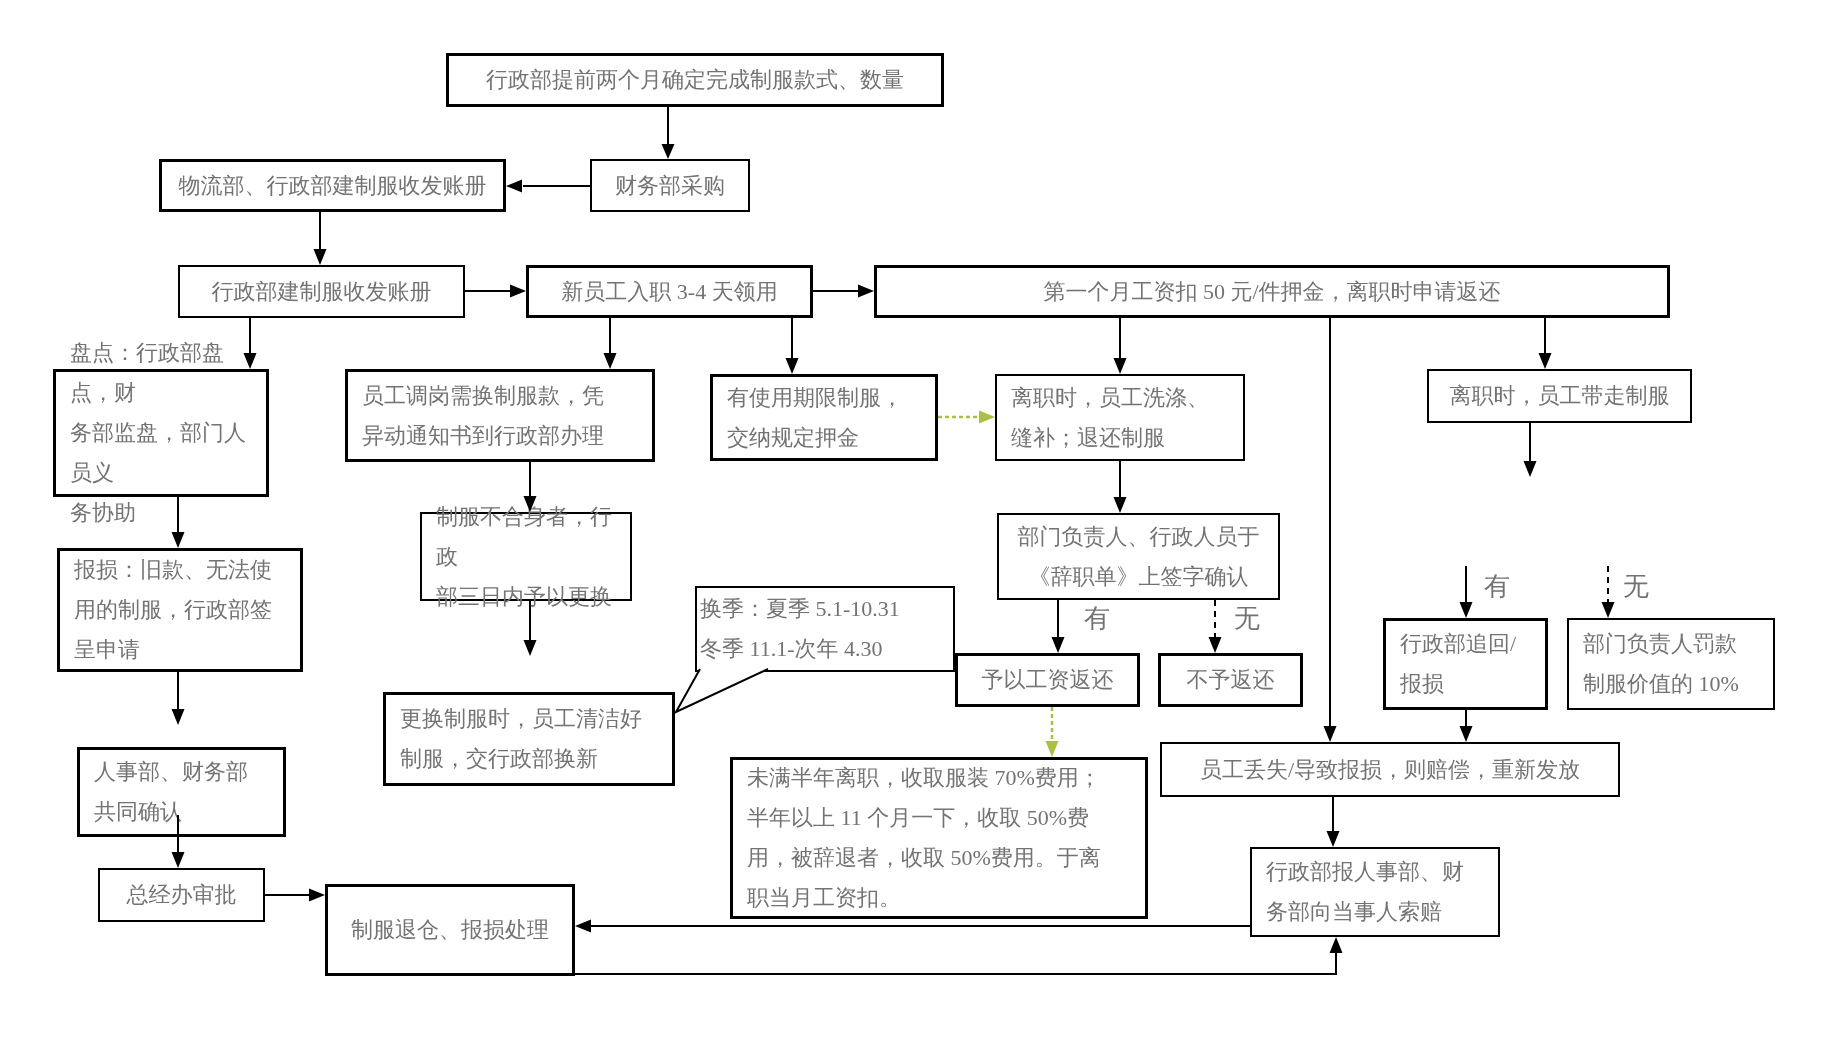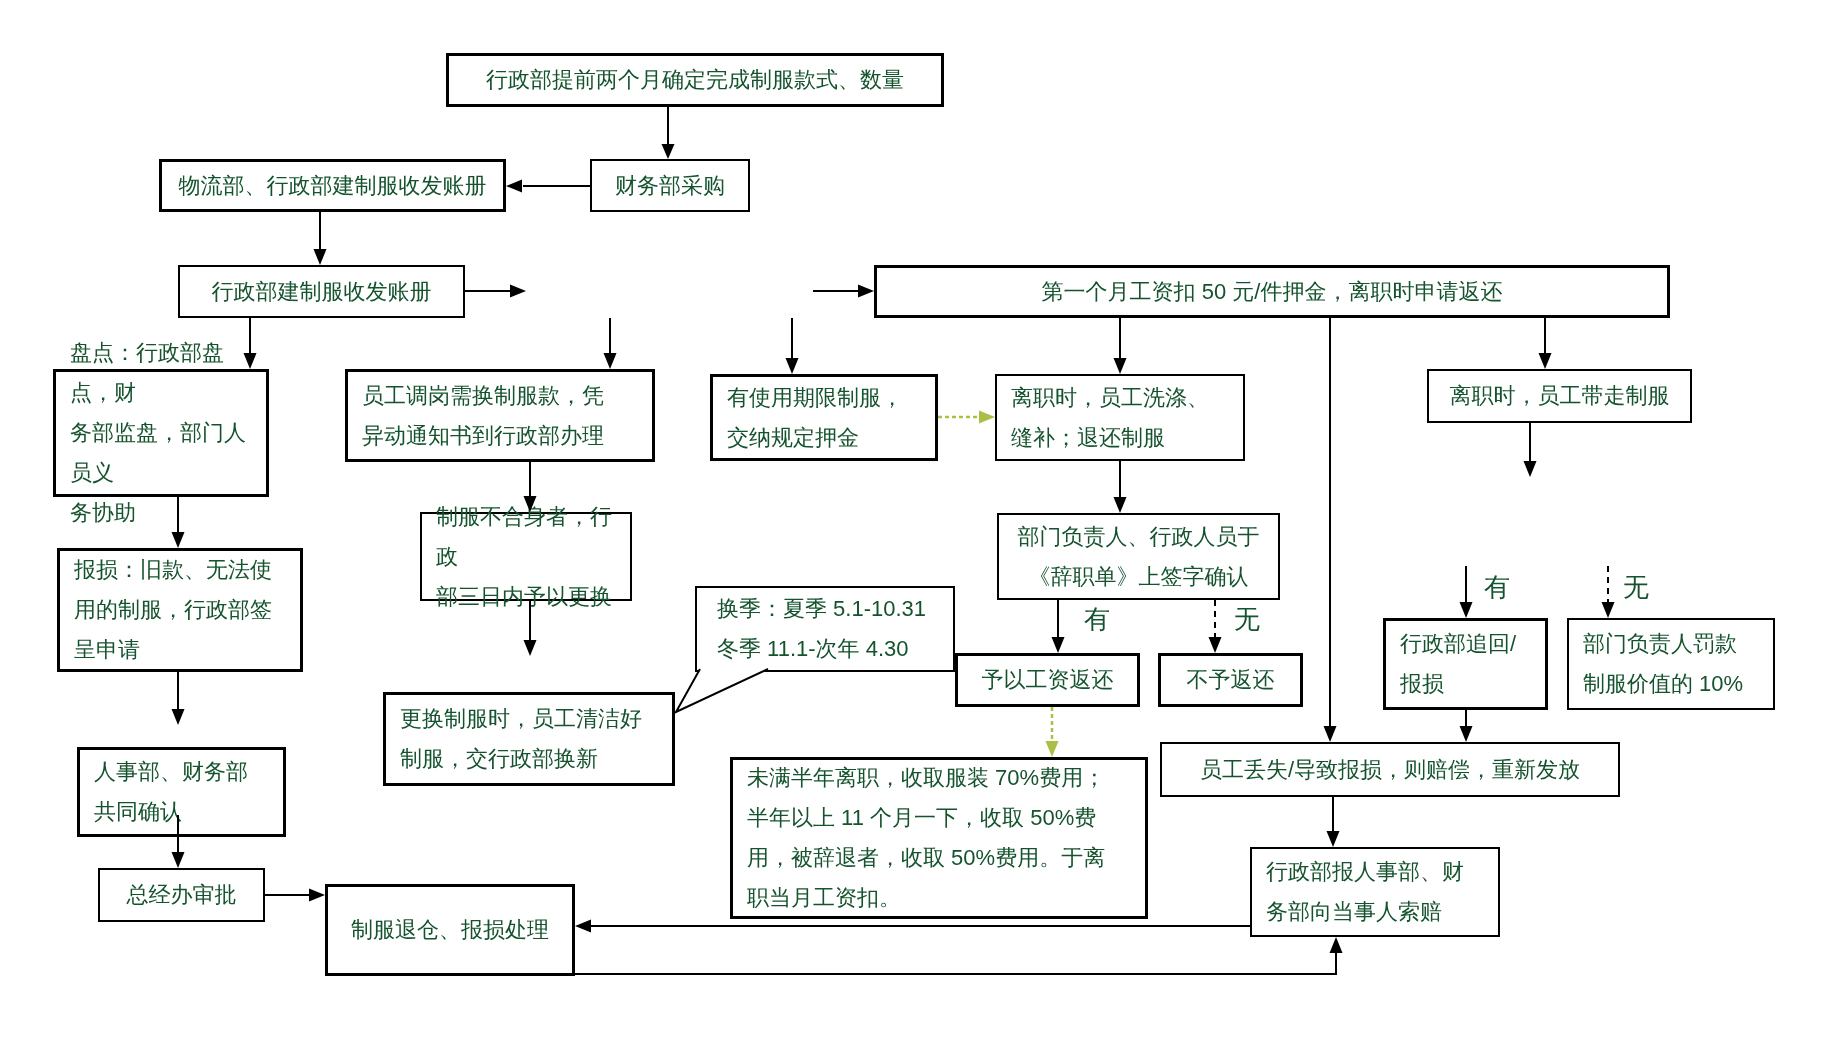--- a/index.html
+++ b/index.html
@@ -1,46 +1,47 @@
 <!DOCTYPE html>
 <html><head>
 <meta charset="utf-8">
 <style>
   html,body{margin:0;padding:0;background:#ffffff;}
   .stage{
     position:relative;width:1830px;height:1042px;background:#fff;overflow:hidden;
-    font-family:Liberation Sans, sans-serif;color:#14532d;
+    font-family:Liberation Serif, serif;color:#737373;
   }
   .node{
     position:absolute;box-sizing:border-box;border:2px solid #000;background:#fff;
     font-size:22px;line-height:40px;display:flex;align-items:center;
     white-space:pre-line;z-index:1;
   }
   .node.thick{border-width:3px;}
   .node.center{justify-content:center;text-align:center;}
   .node.left{padding:0 14px;text-align:left;}
-  .node.callout{padding:0 6px 0 20px;}
+  .node.callout{padding:0 6px 0 3px;}
   .elabel{position:absolute;font-size:26px;line-height:30px;z-index:3;background:#fff;padding:0 2px;}
   svg.wires{position:absolute;left:0;top:0;z-index:5;pointer-events:none;}
   svg.wires path{fill:none;stroke:#000;stroke-width:2;}
   svg.wires polygon{fill:#000;stroke:none;}
   svg.wires .dash{stroke-dasharray:6 5;}
   svg.wires .green{stroke:#aabf45;stroke-width:2.5;stroke-dasharray:4 3;}
   svg.wires polygon.greenhead{fill:#aabf45;}
   svg.wires .tailfill{fill:#fff;stroke:none;}
 </style>
 </head>
 <body>
 
 <div class="stage">
 
   <div class="node thick center" style="left:446px;top:53px;width:498px;height:54px">行政部提前两个月确定完成制服款式、数量</div>
   <div class="node center" style="left:590px;top:159px;width:160px;height:53px">财务部采购</div>
   <div class="node thick center" style="left:159px;top:159px;width:347px;height:53px">物流部、行政部建制服收发账册</div>
   <div class="node center" style="left:178px;top:265px;width:287px;height:53px">行政部建制服收发账册</div>
+  <div class="node thick center" style="left:526px;top:265px;width:287px;height:53px">新员工入职 3-4 天领用</div>
   <div class="node thick center" style="left:874px;top:265px;width:796px;height:53px">第一个月工资扣 50 元/件押金，离职时申请返还</div>
   <div class="node thick left" style="left:53px;top:369px;width:216px;height:128px">盘点：行政部盘点，财
 务部监盘，部门人员义
 务协助</div>
   <div class="node thick left" style="left:345px;top:369px;width:310px;height:93px">员工调岗需换制服款，凭
 异动通知书到行政部办理</div>
   <div class="node thick left" style="left:710px;top:374px;width:228px;height:87px">有使用期限制服，
 交纳规定押金</div>
   <div class="node center" style="left:1427px;top:369px;width:265px;height:54px">离职时，员工带走制服</div>
   <div class="node left" style="left:995px;top:374px;width:250px;height:87px">离职时，员工洗涤、

